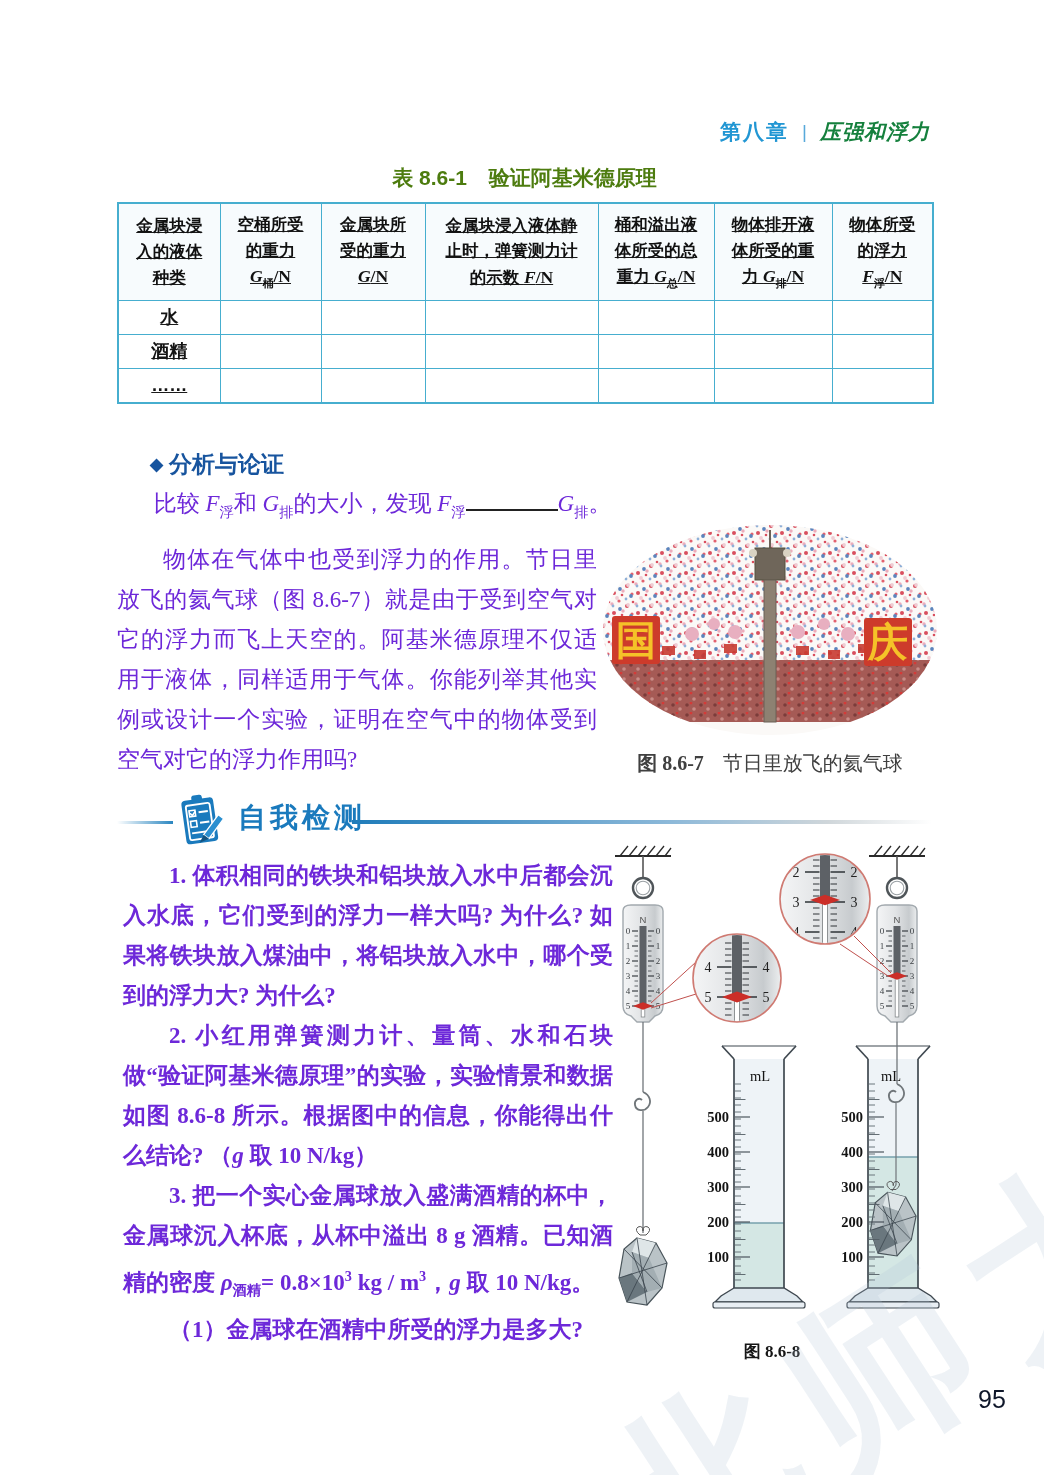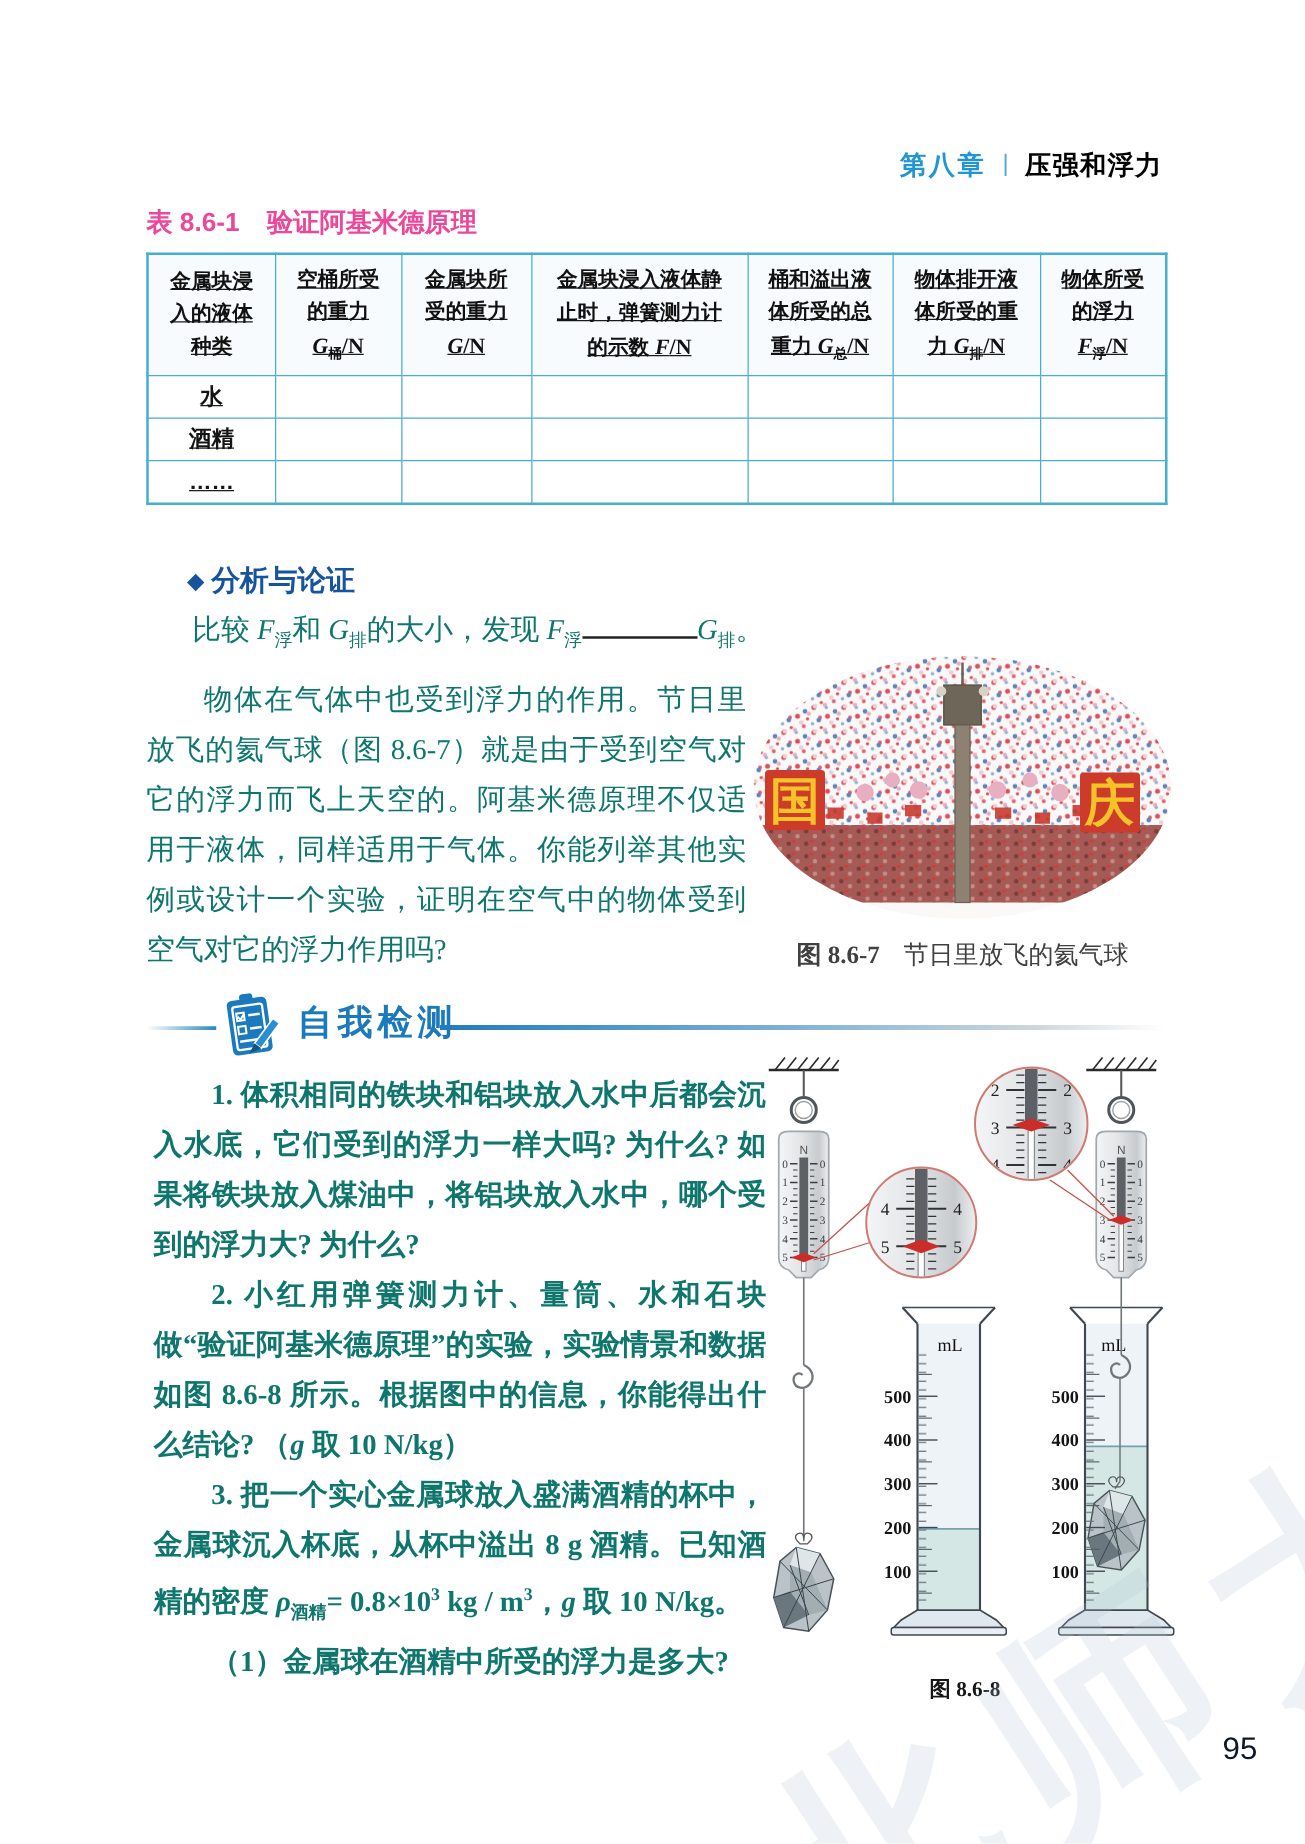--- a/index.html
+++ b/index.html
@@ -4,43 +4,43 @@
 <style>
   html,body{margin:0;padding:0;}
   body{width:1044px;height:1475px;position:relative;overflow:hidden;background:#ffffff;
        font-family:"Liberation Serif",serif;color:#1b1b1b;}
   .abs{position:absolute;}
   
   .pagehdr{left:720px;top:72px;display:flex;align-items:center;gap:13px;
            font-family:"Liberation Sans",sans-serif;font-weight:bold;font-size:21px;margin-top:46px;}
   .chap{color:#2196d3;letter-spacing:2px;}
   .hdrdiv{color:#58a9da;font-weight:400;font-size:19px;}
-  .sect{color:#000000;letter-spacing:1px;}
-  
-  .tabletitle{left:117px;top:164px;width:815px;
-              font-family:"Liberation Sans",sans-serif;font-weight:bold;font-size:21px;color:#ec4899;}
+  .sect{color:#15803d;letter-spacing:1px;font-style:italic;}
+  
+  .tabletitle{left:117px;top:164px;width:815px;text-align:center;
+              font-family:"Liberation Sans",sans-serif;font-weight:bold;font-size:21px;color:#4d7c0f;}
   .tabletitle .tlabel{margin-right:16px;}
   
   .dtable{border-collapse:collapse;table-layout:fixed;width:815px;background:#fff;border:2.5px solid #46aecf;text-decoration:underline;}
   .dtable th,.dtable td{border:1.6px solid #46aecf;}
   .dtable th{font-family:"Liberation Sans",sans-serif;font-weight:bold;font-size:16.5px;color:#111;
              padding:6px 1px;line-height:1.55;vertical-align:middle;background:#f7fbfd;text-align:center;}
   .dtable td{height:31px;background:#fff;}
   .dtable td.rl{font-family:"Liberation Sans",sans-serif;font-weight:bold;font-size:18px;text-align:center;color:#141414;}
   .thl{display:block;}
   .formula{font-family:"Liberation Serif",serif;font-weight:600;font-size:17.5px;}
   .it{font-style:italic;font-family:"Liberation Serif",serif;}
   .csub{font-size:0.62em;}
   .csup{font-size:0.62em;vertical-align:super;}
   
   .ahead{left:150px;top:449px;color:#17549e;font-weight:bold;font-size:23px;
          font-family:"Liberation Serif",serif;display:flex;align-items:center;gap:6px;}
   .ahead .dia{font-size:17px;}
   
-  .bodytext{font-size:23px;line-height:40px;text-align:justify;color:#0f766e;}
+  .bodytext{font-size:23px;line-height:40px;text-align:justify;color:#6d28d9;}
   .bodytext p{margin:0;text-indent:2em;}
   .blank{display:inline-block;width:92px;border-bottom:2px solid #222;height:1.05em;vertical-align:baseline;}
   
   .cap{font-size:20px;text-align:center;color:#404040;}
   .cap .clabel{margin-right:14px;font-weight:600;}
   
   .sc-line-l{left:117px;top:821px;width:56px;height:3px;
              background:linear-gradient(to right,rgba(127,179,216,0),#2a86c0);}
   .sc-line-r{left:352px;top:820px;width:580px;height:3.5px;
              background:linear-gradient(to right,#1f7cba,#8db9d9 55%,#cfd6da 82%,rgba(232,235,238,0));}

